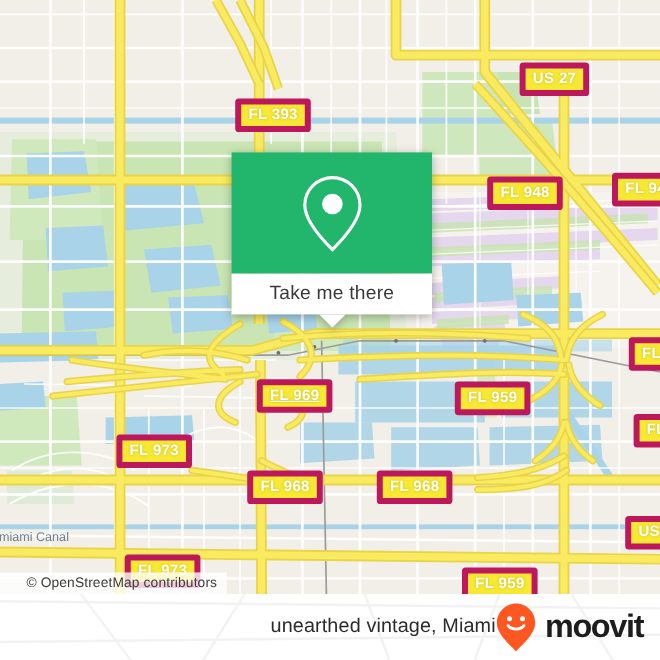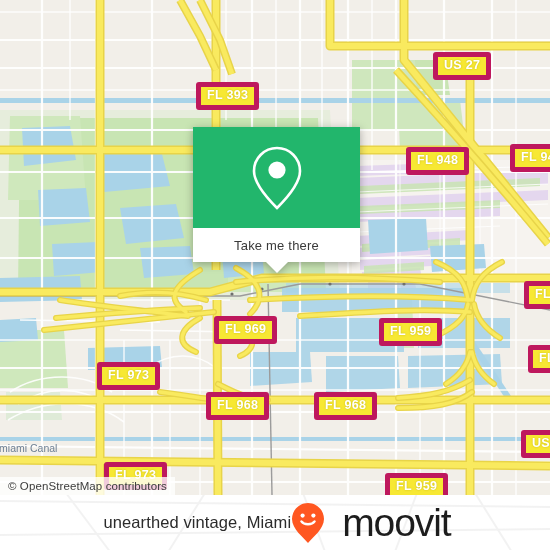--- a/index.html
+++ b/index.html
@@ -21,21 +21,21 @@
   }
   .svg-layer { position: absolute; left: 0; top: 0; width: 550px; height: 495px; }
 
   
   #osm-attrib {
     position: absolute;
     left: 0; bottom: 0;
     background: rgba(255,255,255,0.78);
     font-size: 11.5px;
     color: #3c3c3c;
-    padding: 3px 8px 3px 8px;
+    padding: 3px 8px 3px 22px;
     font-family: "Liberation Sans", sans-serif;
     letter-spacing: .1px;
     white-space: nowrap;
   }
 
   
   #poi-card {
     position: absolute;
     left: 193px; top: 127px;
     width: 167px;
@@ -50,21 +50,21 @@
   }
   #poi-card-bottom {
     height: 34px;
     background: #ffffff;
     display: flex;
     align-items: center;
     justify-content: center;
     position: relative;
   }
   #poi-card-label {
-    font-size: 13px;
+    font-size: 16px;
     color: #3a3a3a;
     letter-spacing: .2px;
   }
   #poi-card-tail {
     position: absolute;
     left: 50%;
     bottom: -11px;
     margin-left: -11px;
     width: 0; height: 0;
     border-left: 11px solid transparent;
@@ -73,21 +73,21 @@
   }
 
   
   #footer {
     position: absolute;
     left: 0; top: 495px;
     width: 550px; height: 55px;
     background: #ffffff;
     display: flex;
     align-items: center;
-    justify-content: center;
+    justify-content: flex-end;
     padding: 0 14px 0 18px;
     overflow: hidden;
   }
   #footer-watermark {
     position: absolute;
     left: 0; top: 0; width: 550px; height: 55px;
     opacity: .5;
     pointer-events: none;
   }
   #footer-title {
@@ -97,25 +97,25 @@
     letter-spacing: .1px;
     z-index: 2;
   }
   #brand-logo {
     position: relative;
     display: flex;
     align-items: center;
     z-index: 2;
   }
   #brand-wordmark {
-    font-size: 39px;
-    font-weight: normal;
+    font-size: 27px;
+    font-weight: bold;
     color: #1d1d1d;
     letter-spacing: -1.1px;
-    margin-left: 17px;
+    margin-left: 7px;
     line-height: 1;
   }
 
   
   .shield {
     position: absolute;
     background: #f7e833;
     border: 5px solid #be185d;
     border-radius: 3px;
     color: #ffffff;
@@ -373,21 +373,21 @@
         <path d="M396,70 C420,96 470,150 548,244"></path>
       </g>
     </g>
   </svg>
 
   <div id="shields">
       <div class="shield" style="left: 196px; top: 82px;">FL 393</div>
       <div class="shield" style="left: 433px; top: 52px;">US 27</div>
       <div class="shield" style="left: 406px; top: 147px;">FL 948</div>
       <div class="shield" style="left: 510px; top: 144px;">FL 948</div>
-      <div class="shield" style="left: 214px; top: 316px;">FL 969</div>
+      <div class="shield" style="left: 214px; top: 316px; text-decoration: underline;">FL 969</div>
       <div class="shield" style="left: 379px; top: 318px;">FL 959</div>
       <div class="shield" style="left: 524px; top: 281px;">FL 9</div>
       <div class="shield" style="left: 528px; top: 345px;">FL 9</div>
       <div class="shield" style="left: 97px; top: 362px;">FL 973</div>
       <div class="shield" style="left: 206px; top: 392px;">FL 968</div>
       <div class="shield" style="left: 314px; top: 392px;">FL 968</div>
       <div class="shield" style="left: 521px; top: 430px;">US 41</div>
       <div class="shield" style="left: 385px; top: 473px;">FL 959</div>
       <div class="shield" style="left: 104px; top: 462px;">FL 973</div>
     </div>

